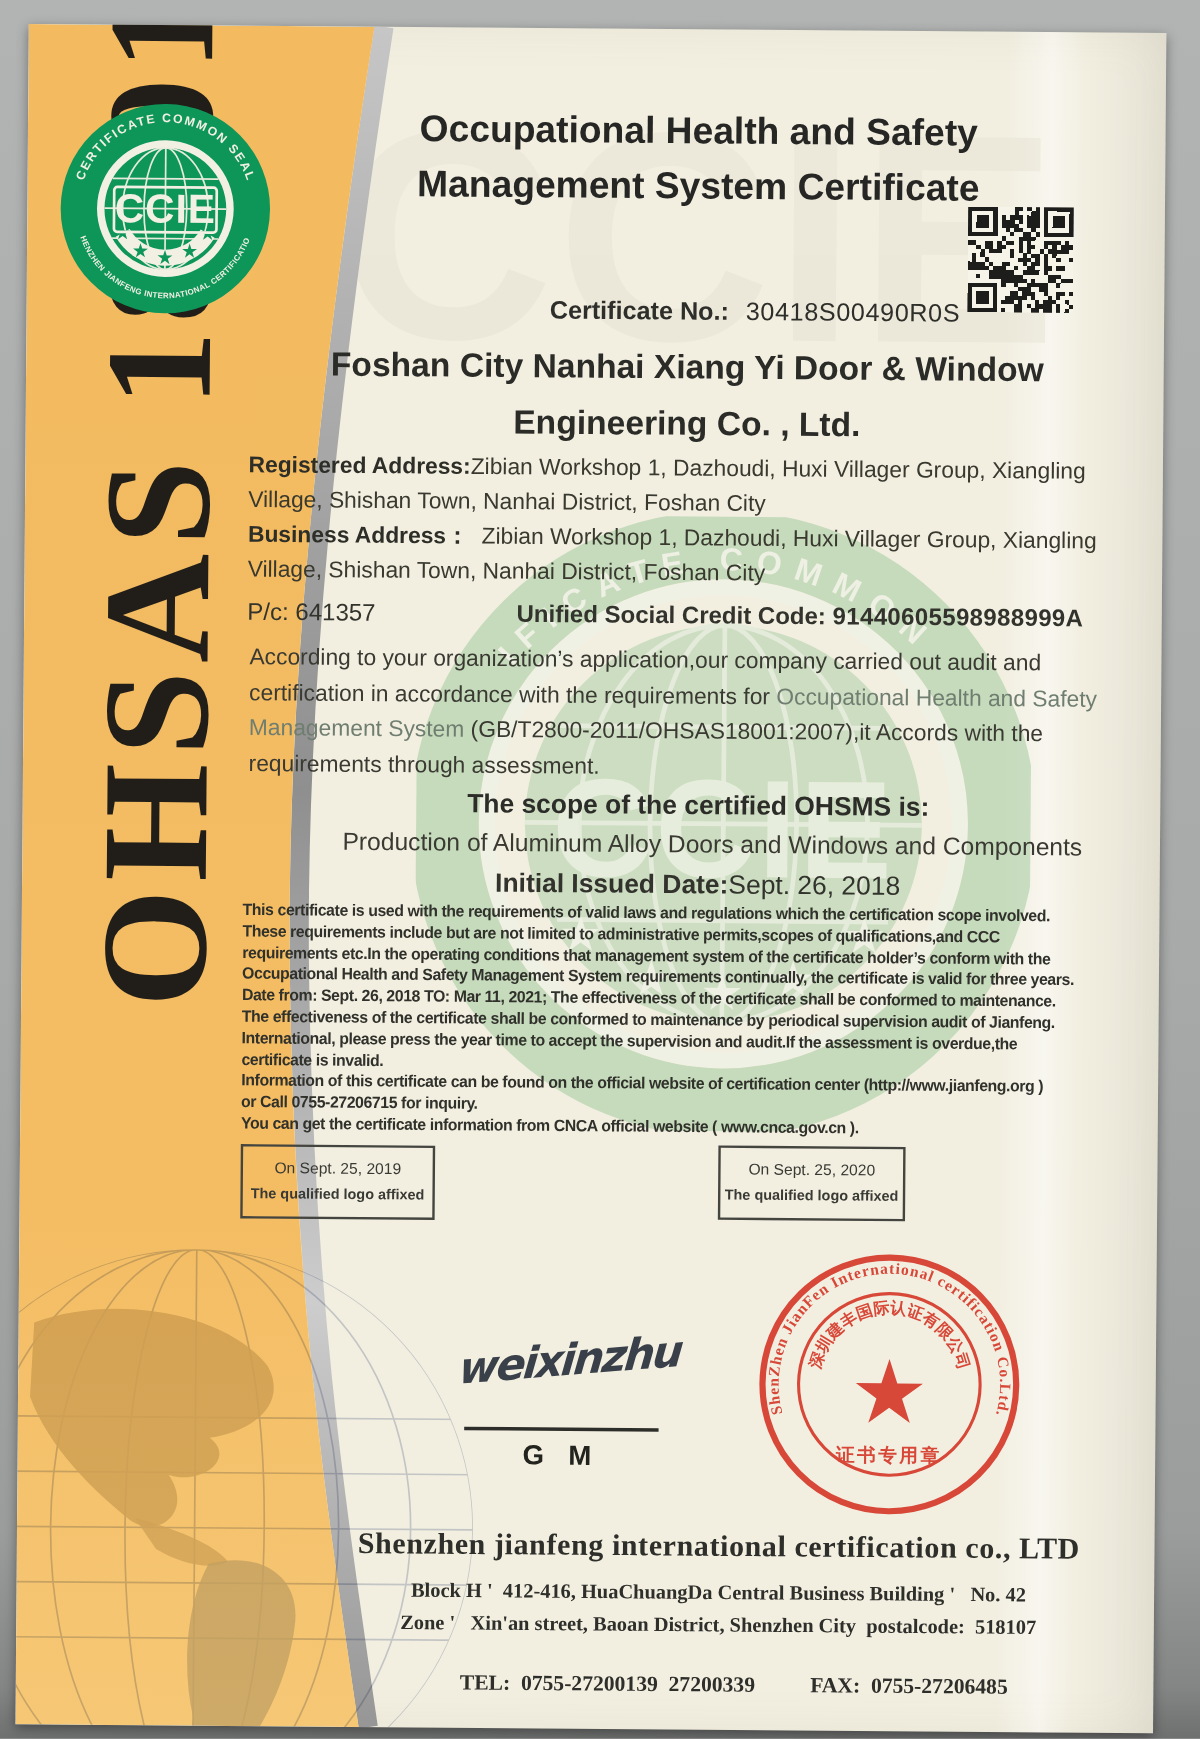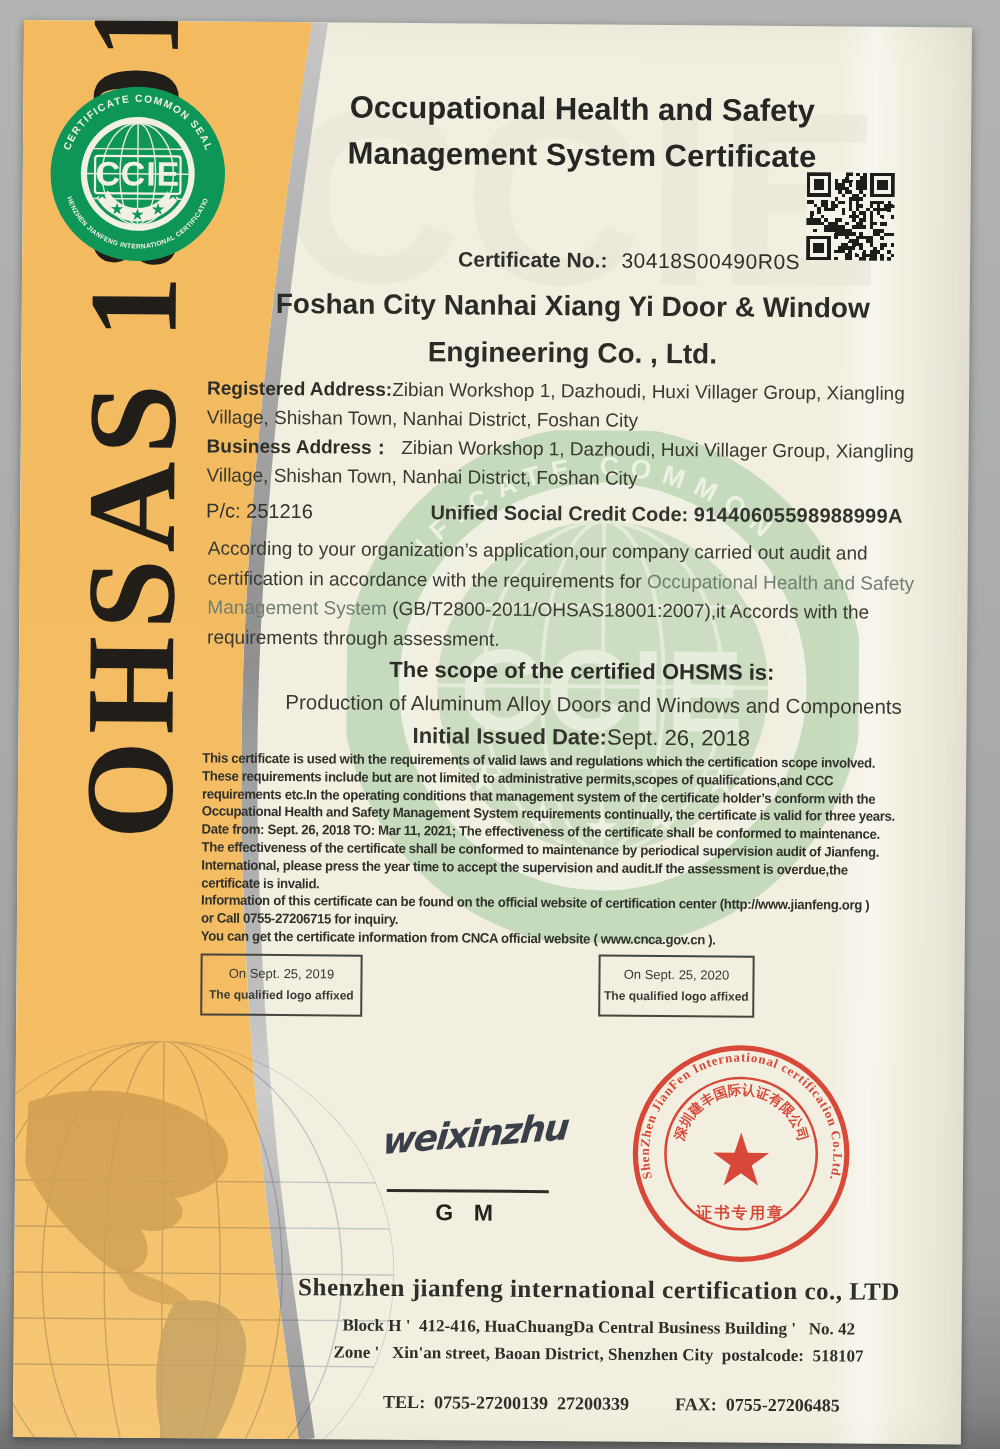--- a/index.html
+++ b/index.html
@@ -440,21 +440,21 @@
     <div>Engineering Co. , Ltd.</div>
   </div>
 
   <div class="abs addr">
     <b>Registered Address:</b><span>Zibian Workshop 1, Dazhoudi, Huxi Villager Group, Xiangling Village, Shishan Town, Nanhai District, Foshan City</span>
     <br>
     <b style="white-space:pre">Business Address：  </b><span>Zibian Workshop 1, Dazhoudi, Huxi Villager Group, Xiangling Village, Shishan Town, Nanhai District, Foshan City</span>
   </div>
 
   <div class="abs pcline">
-    <span>P/c: 251216</span>
+    <span>P/c: 641357</span>
     <span class="cc">Unified Social Credit Code:</span>
     <span class="ccv">91440605598988999A</span>
   </div>
 
   <p class="abs statement" style="margin:0">
     <span>According to your organization’s application,our company carried out audit and certification in accordance with the requirements for </span><span class="hl">Occupational Health and Safety Management System</span><span> (GB/T2800-2011/OHSAS18001:2007),it Accords with the requirements through assessment.</span>
   </p>
 
   <div class="abs content-center scope-h">The scope of the certified OHSMS is:</div>
   <div class="abs content-center scope-t">Production of Aluminum Alloy Doors and Windows and Components</div>

